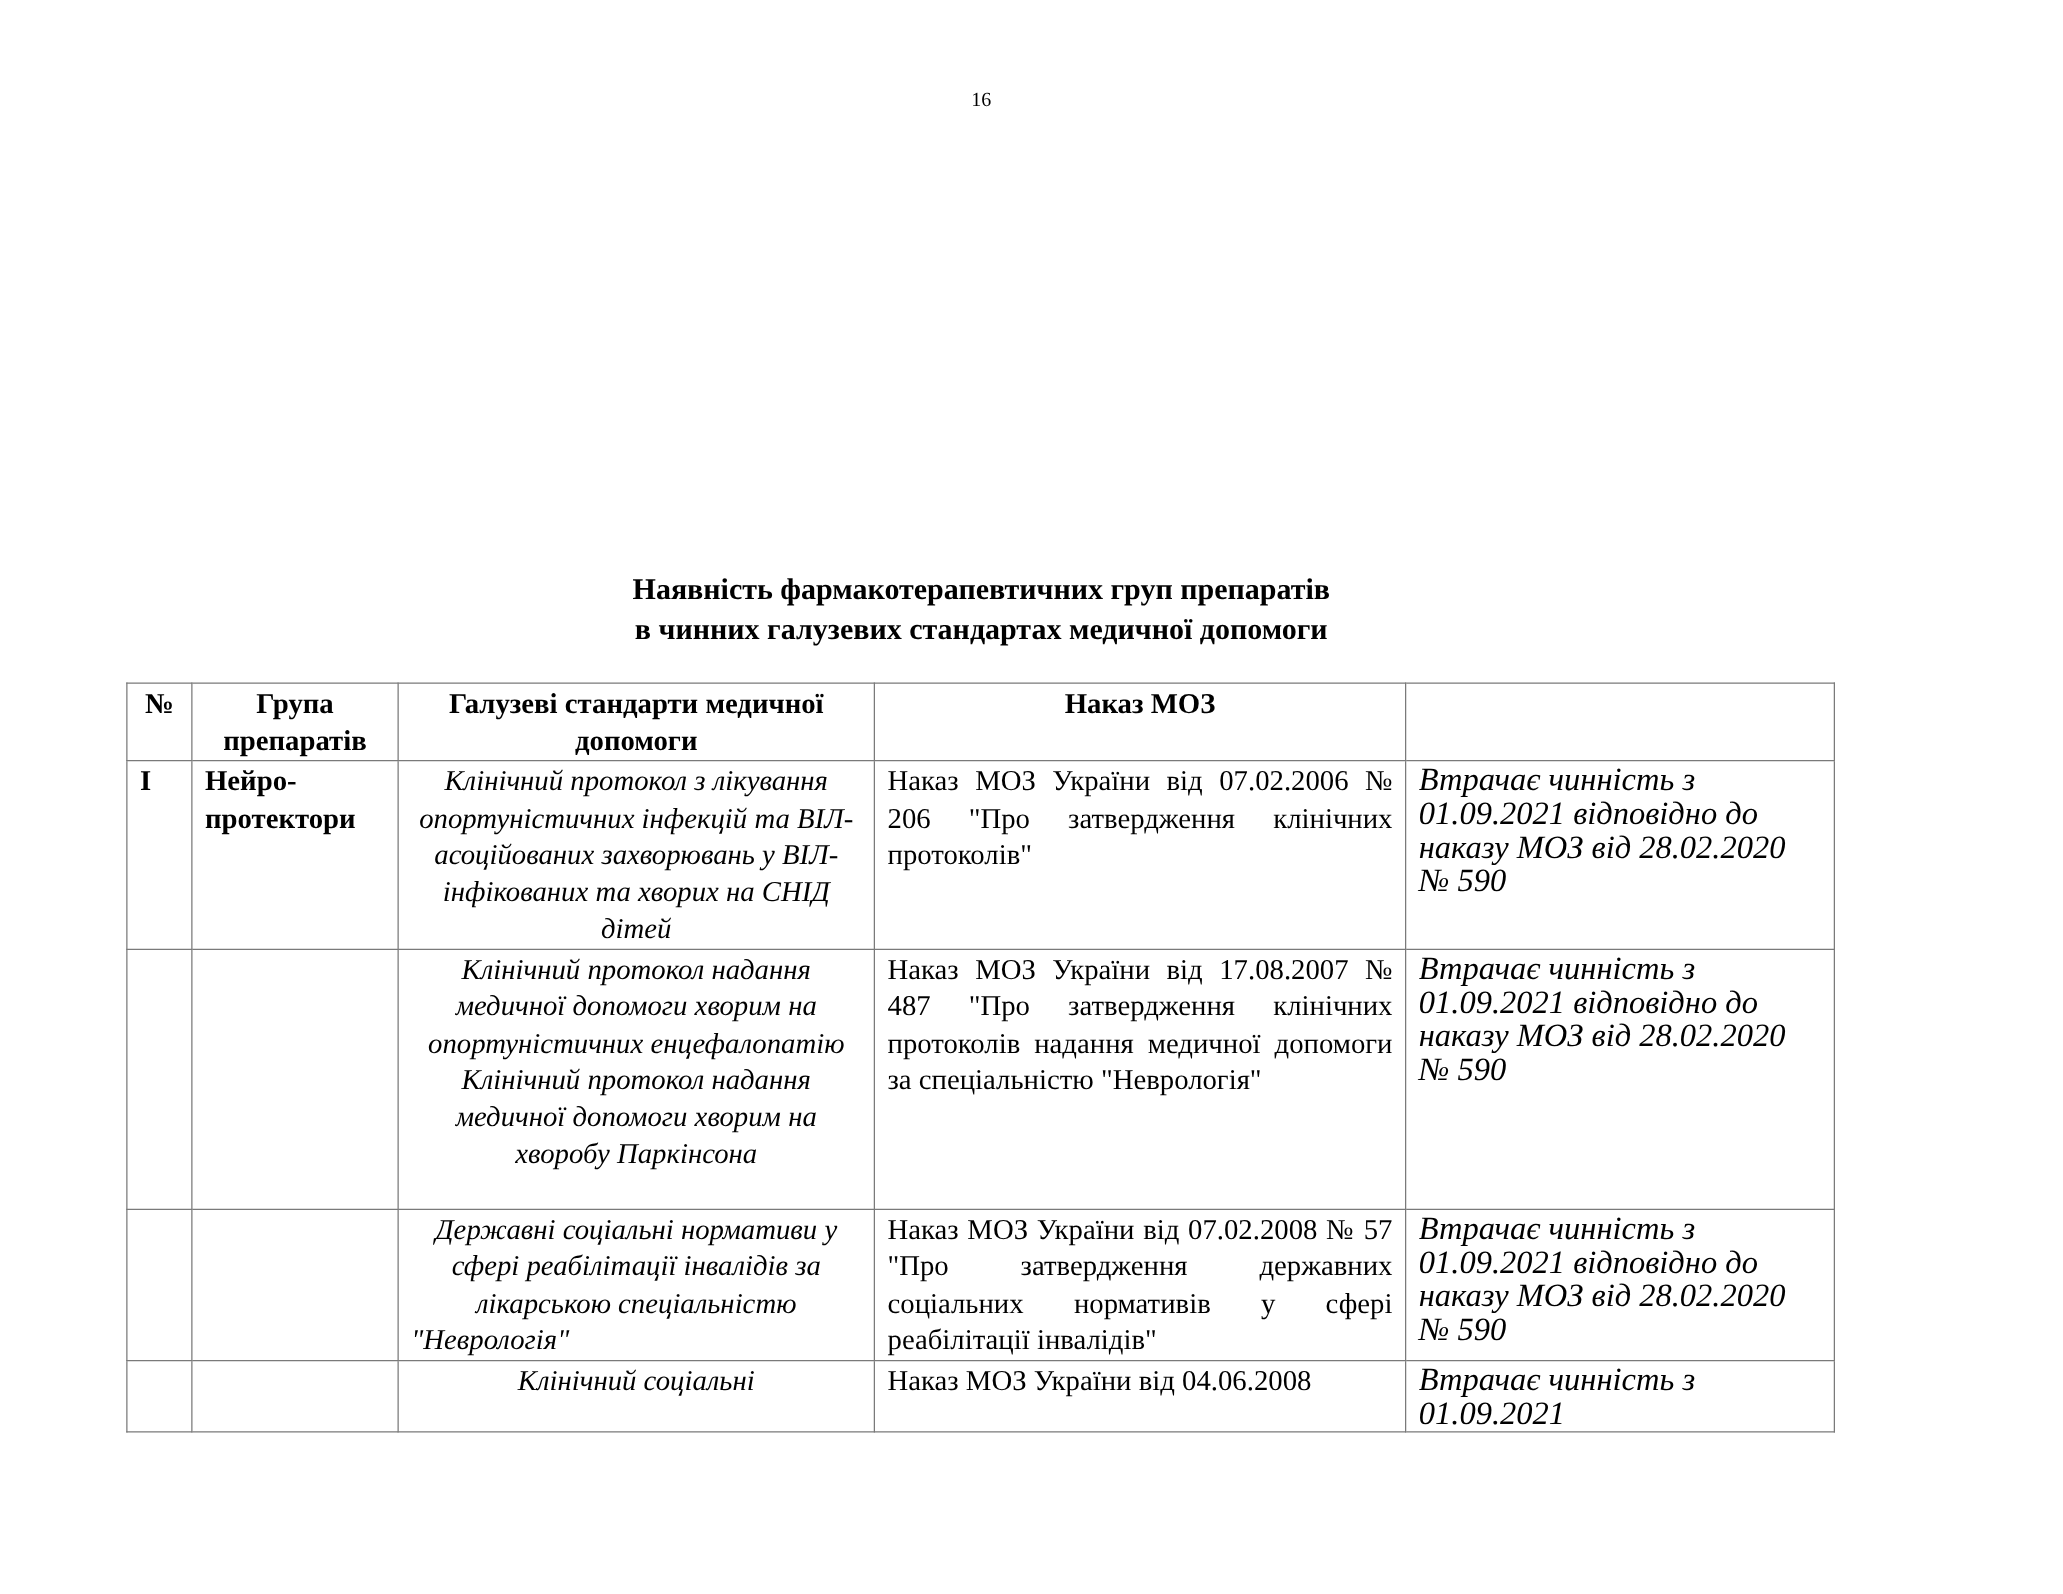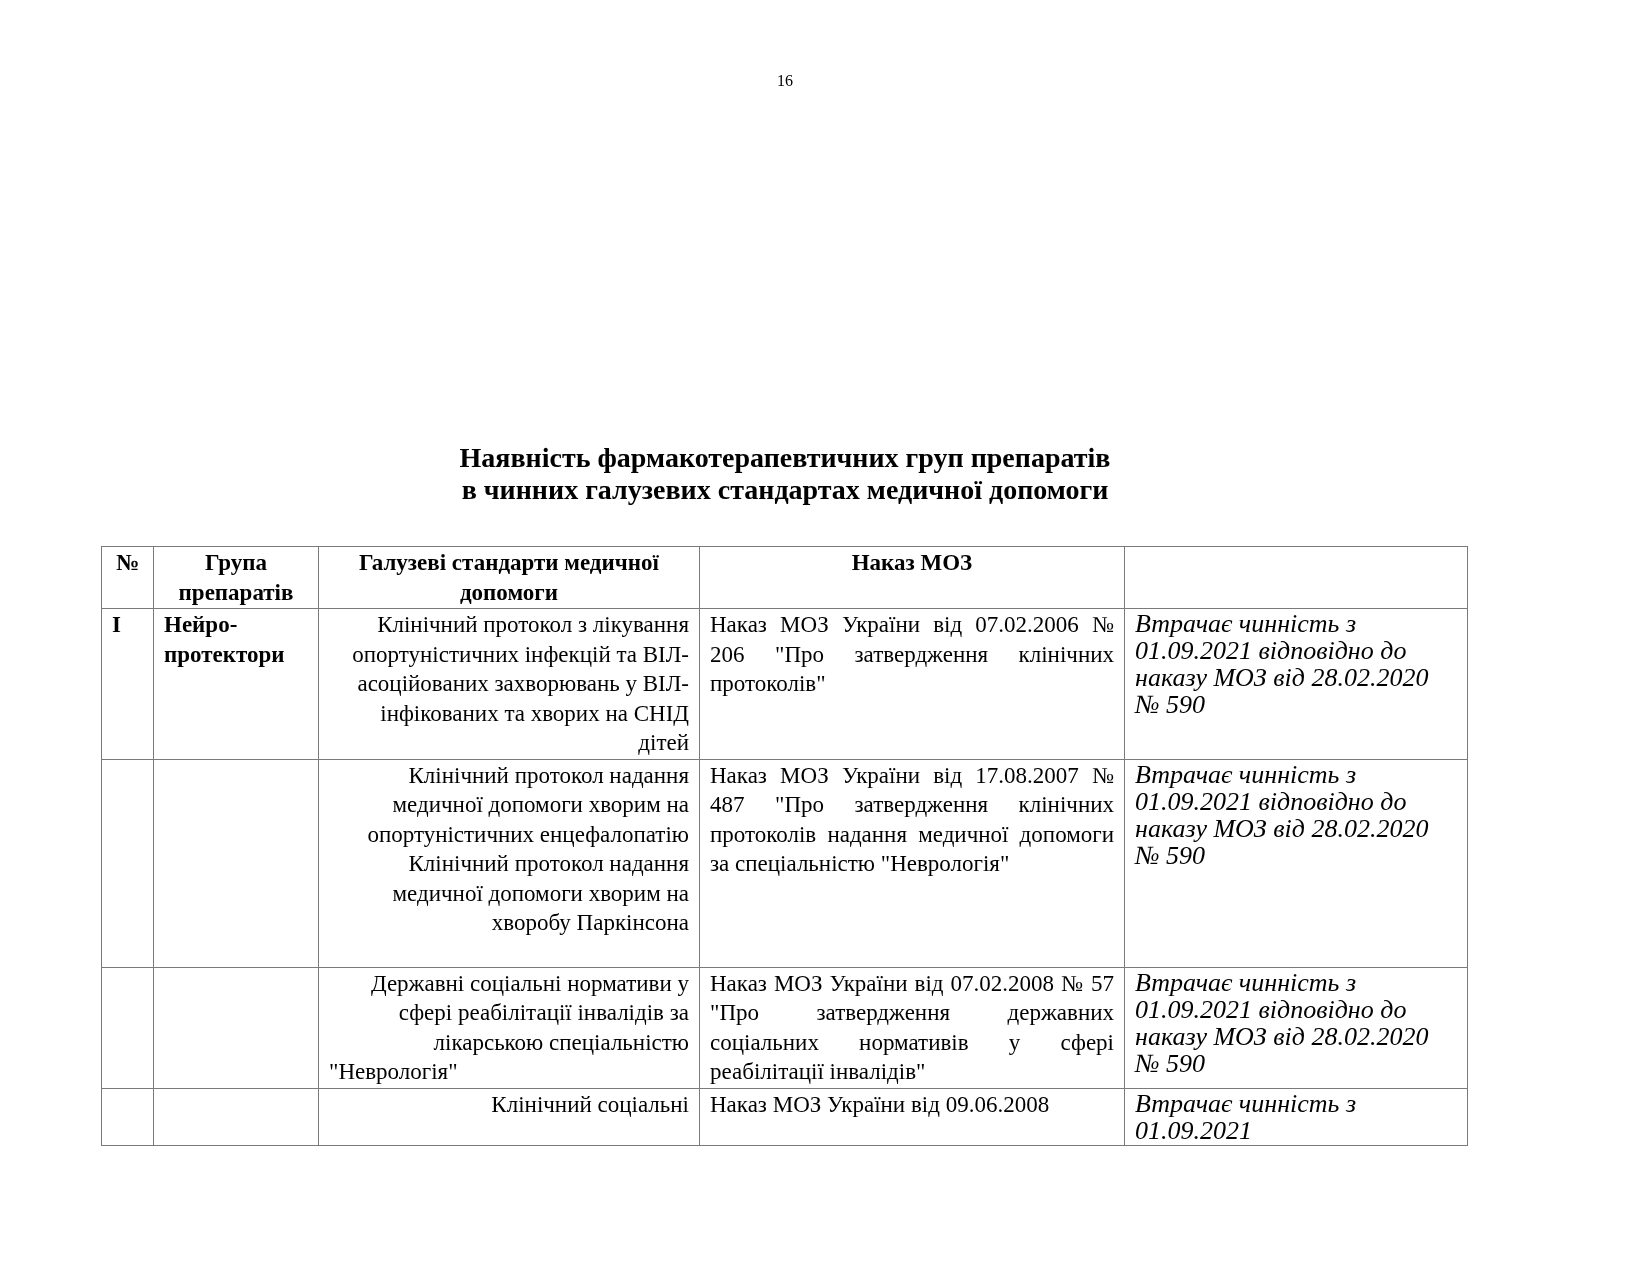--- a/index.html
+++ b/index.html
@@ -20,24 +20,24 @@
       left: 0;
       width: 1570px;
       top: 72px;
       text-align: center;
       font-size: 16px;
     }
     .doc-title {
       position: absolute;
       left: 0;
       width: 1570px;
-      top: 442px;
+      top: 456px;
       text-align: center;
       font-weight: bold;
-      font-size: 28px;
+      font-size: 24px;
       line-height: 32px;
     }
     .doc-title div { white-space: nowrap; }
     table.main {
       position: absolute;
       left: 101px;
       top: 546px;
       width: 1366px;
       border-collapse: collapse;
       table-layout: fixed;
@@ -54,21 +54,21 @@
       text-align: center;
       height: 56px;
     }
     col.c-num { width: 52px; }
     col.c-group { width: 165px; }
     col.c-standard { width: 381px; }
     col.c-order { width: 425px; }
     col.c-note { width: 343px; }
     td.num { font-weight: bold; padding-left: 10px; }
     td.group { font-weight: bold; }
-    td.standard { text-align: right; }
+    td.standard { text-align: center; font-style: italic; }
     td.order { text-align: justify; }
     td.note {
       font-style: italic;
       font-size: 26px;
       line-height: 27px;
       padding-top: 3px;
     }
     .justify { text-align: justify; text-align-last: left; }
     .line { display: block; }
     tr.row-1 td { height: 146px; }
@@ -130,17 +130,17 @@
       <td class="num"></td>
       <td class="group"></td>
       <td class="standard justify">Державні соціальні нормативи у сфері реабілітації інвалідів за лікарською спеціальністю "Неврологія"</td>
       <td class="order">Наказ МОЗ України від 07.02.2008 № 57 "Про затвердження державних соціальних нормативів у сфері реабілітації інвалідів"</td>
       <td class="note">Втрачає чинність з 01.09.2021 відповідно до наказу МОЗ від 28.02.2020  № 590</td>
     </tr>
     <tr class="row-4">
       <td class="num"></td>
       <td class="group"></td>
       <td class="standard">Клінічний соціальні</td>
-      <td class="order">Наказ МОЗ України від 09.06.2008</td>
+      <td class="order">Наказ МОЗ України від 04.06.2008</td>
       <td class="note">Втрачає чинність з 01.09.2021</td>
     </tr>
   </tbody>
 </table>
 
 </body></html>

